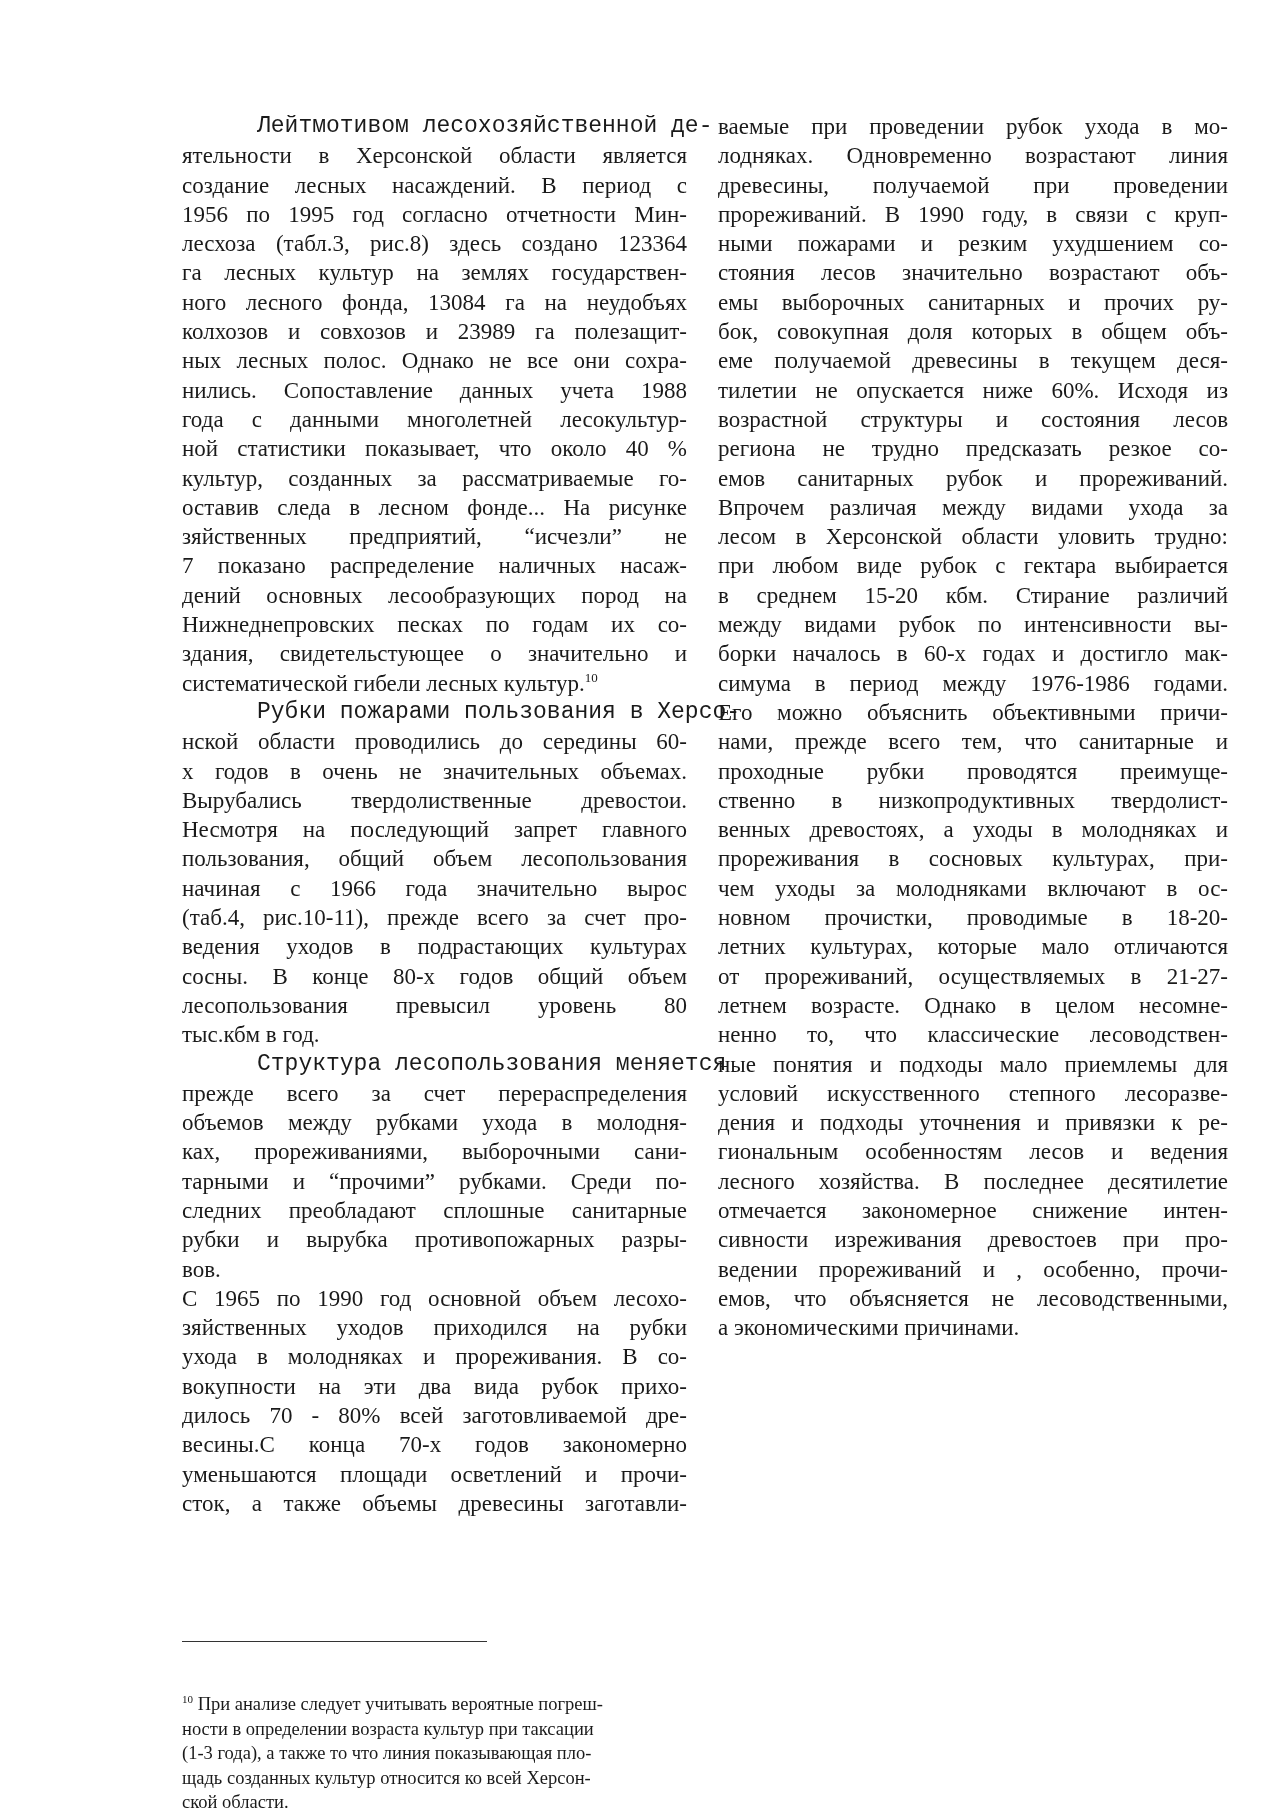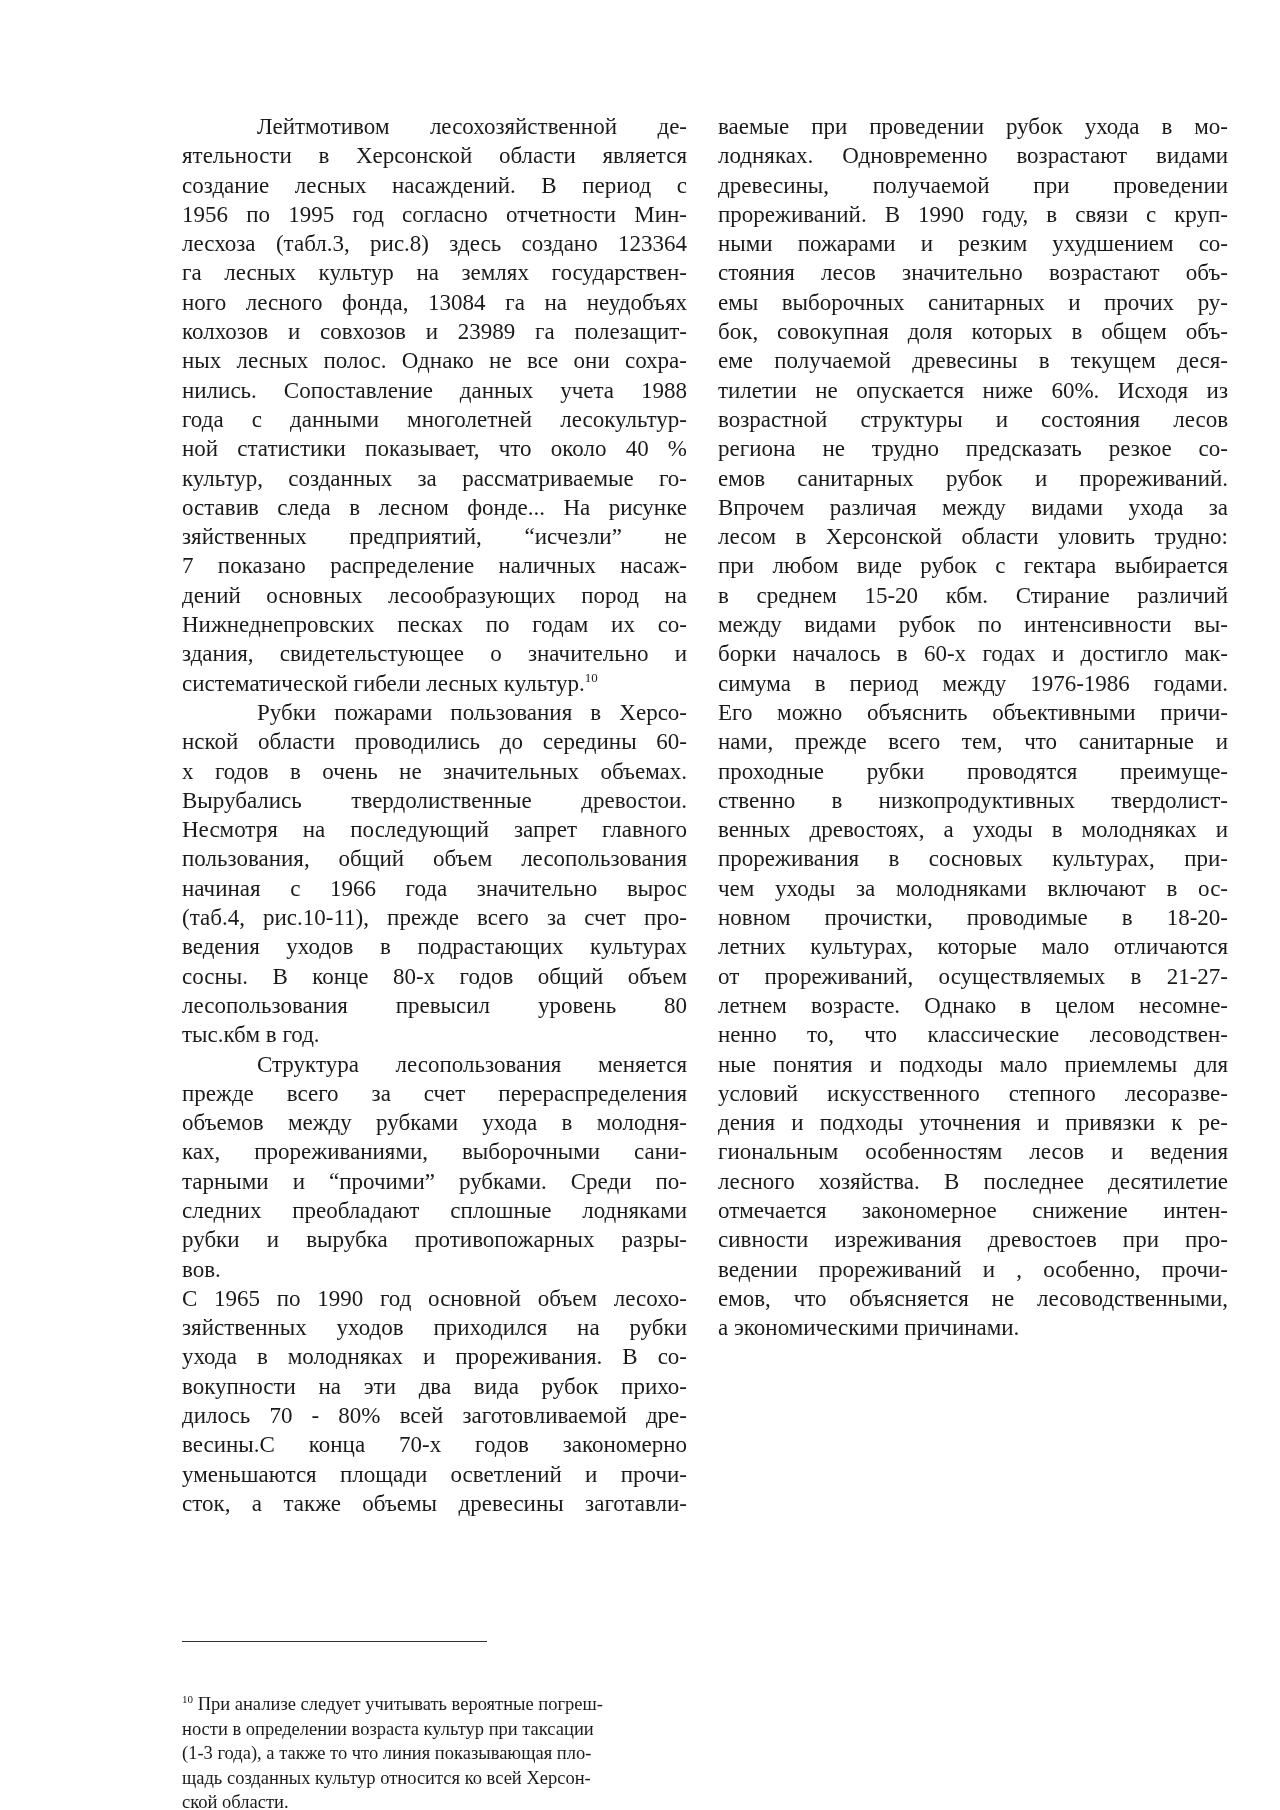--- a/index.html
+++ b/index.html
@@ -3,21 +3,21 @@
 <meta charset="utf-8">
 <style>
   html, body { margin: 0; padding: 0; background: #ffffff; }
   body { width: 1280px; height: 1810px; position: relative; overflow: hidden;
          font-family: "Liberation Serif", "DejaVu Serif", serif; color: #1a1a1a; }
   .col { position: absolute; top: 112px; font-size: 23px; line-height: 29.3px; }
   .col-left { left: 182px; width: 505px; }
   .col-right { left: 718px; width: 510px; }
   .line { display: block; text-align: justify; text-align-last: justify; white-space: nowrap; height: 29.3px; }
   .line.last { text-align-last: left; }
-  .line.indent { padding-left: 75px; }
+  .line.indent { padding-left: 75px; font-family: Liberation Mono, monospace; }
   sup { font-size: 13px; line-height: 0; vertical-align: super; }
   .fn-rule { position: absolute; left: 182px; top: 1641px; width: 305px; height: 1px; background: #333; }
   .footnote { position: absolute; left: 182px; top: 1648px; width: 495px; font-size: 18.5px; line-height: 24.5px; margin-top: 44px; }
   .footnote .line { height: 24.5px; text-align-last: left; }
   .footnote sup { font-size: 11px; }
 </style>
 </head>
 <body>
 
 <div class="col col-left">
@@ -56,40 +56,40 @@
     <span class="line">сосны. В  конце 80-х годов  общий  объем</span>
     <span class="line">лесопользования  превысил   уровень  80</span>
     <span class="line last">тыс.кбм в год.</span>
   </div>
   <div>
     <span class="line indent">Структура лесопользования меняется</span>
     <span class="line">прежде  всего  за  счет  перераспределения</span>
     <span class="line">объемов между рубками ухода в молодня-</span>
     <span class="line">ках, прореживаниями, выборочными сани-</span>
     <span class="line">тарными и “прочими” рубками. Среди по-</span>
-    <span class="line">следних преобладают сплошные лодняками</span>
+    <span class="line">следних преобладают сплошные санитарные</span>
     <span class="line">рубки и вырубка противопожарных разры-</span>
     <span class="line last">вов.</span>
   </div>
   <div>
     <span class="line">С 1965 по 1990 год основной объем лесохо-</span>
     <span class="line">зяйственных уходов приходился на рубки</span>
     <span class="line">ухода в молодняках и прореживания.  В со-</span>
     <span class="line">вокупности  на  эти два вида рубок  прихо-</span>
     <span class="line">дилось 70 - 80% всей заготовливаемой  дре-</span>
     <span class="line">весины.С  конца  70-х  годов  закономерно</span>
     <span class="line">уменьшаются площади осветлений и прочи-</span>
     <span class="line">сток, а также объемы древесины заготавли-</span>
   </div>
 </div>
 
 <div class="col col-right">
   <div>
     <span class="line">ваемые при проведении рубок ухода в мо-</span>
-    <span class="line">лодняках. Одновременно возрастают видами</span>
+    <span class="line">лодняках. Одновременно возрастают линия</span>
     <span class="line">древесины,  получаемой  при  проведении</span>
     <span class="line">прореживаний. В 1990 году, в связи с круп-</span>
     <span class="line">ными пожарами и резким ухудшением со-</span>
     <span class="line">стояния лесов значительно возрастают объ-</span>
     <span class="line">емы выборочных санитарных и прочих ру-</span>
     <span class="line">бок, совокупная доля которых в общем объ-</span>
     <span class="line">еме получаемой древесины  в текущем деся-</span>
     <span class="line">тилетии не опускается ниже 60%. Исходя из</span>
     <span class="line">возрастной  структуры   и  состояния  лесов</span>
     <span class="line">региона  не  трудно  предсказать резкое со-</span>

